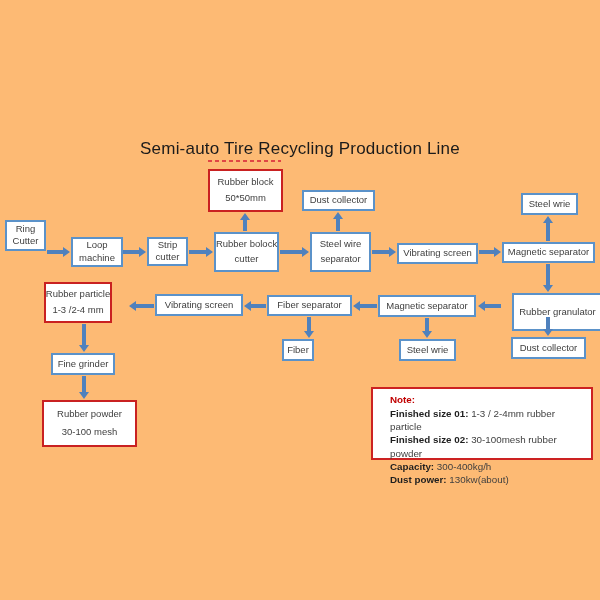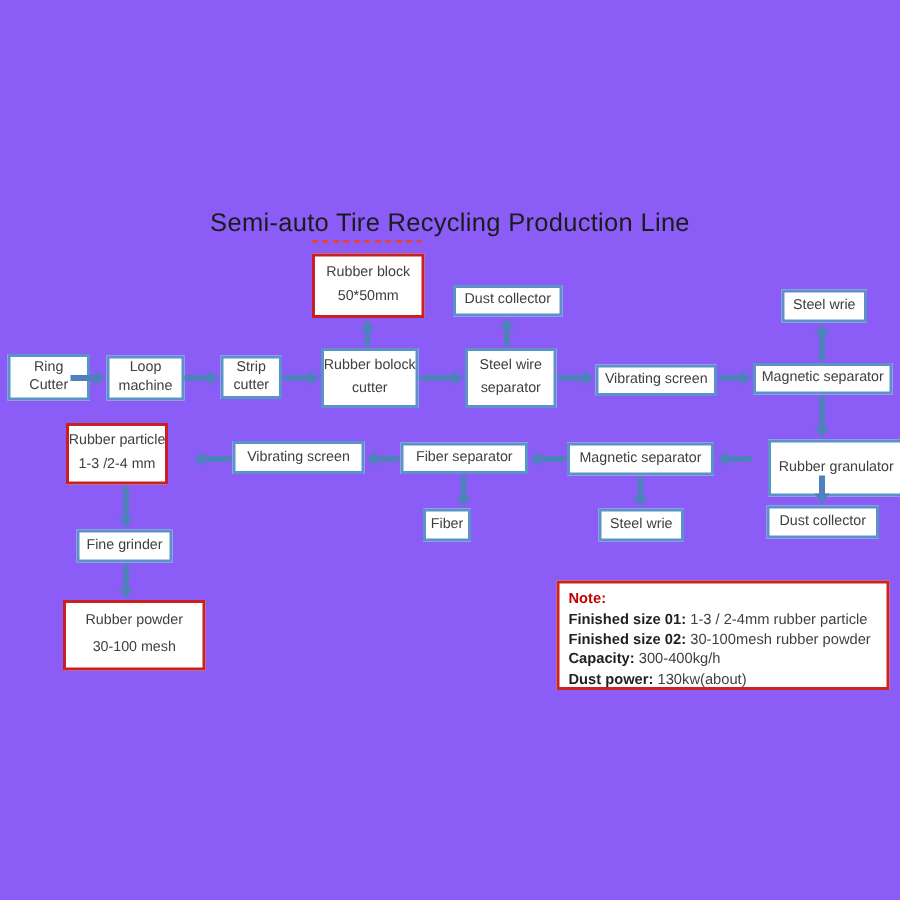--- a/index.html
+++ b/index.html
@@ -1,17 +1,17 @@
 <!DOCTYPE html>
 <html><head>
 <meta charset="utf-8">
 <style>
   html,body{margin:0;padding:0;background:#ffffff;}
   .stage{
-    position:relative;width:600px;height:600px;background:#8b5cf6;
+    position:relative;width:600px;height:600px;background:#fdba74;
     font-family:"Liberation Sans",sans-serif;overflow:hidden;
   }
   .title{
     position:absolute;left:0;top:139px;width:600px;text-align:center;
     font-size:17px;color:#1b1b1b;letter-spacing:.2px;
   }
   .squiggle{
     position:absolute;left:208px;top:160px;width:73px;height:2px;
     background:repeating-linear-gradient(90deg,#e04545 0 4px,transparent 4px 7px);
   }
@@ -35,21 +35,21 @@
     border-right:7px solid #4f81bd;border-top:5px solid transparent;border-bottom:5px solid transparent;}
   .ad::before{content:"";position:absolute;top:0;bottom:6px;left:3px;width:4px;background:#4f81bd;}
   .ad::after{content:"";position:absolute;bottom:0;left:0;width:0;height:0;
     border-top:7px solid #4f81bd;border-left:5px solid transparent;border-right:5px solid transparent;}
   .au::before{content:"";position:absolute;top:6px;bottom:0;left:3px;width:4px;background:#4f81bd;}
   .au::after{content:"";position:absolute;top:0;left:0;width:0;height:0;
     border-bottom:7px solid #4f81bd;border-left:5px solid transparent;border-right:5px solid transparent;}
   
   .note{
     position:absolute;left:371px;top:387px;width:222px;height:73px;box-sizing:border-box;
-    border:2px solid #cc2222;background:#ffffff;padding:4px 4px 0 6px;
+    border:2px solid #cc2222;background:#ffffff;padding:4px 4px 0 17px;
     font-size:9.8px;color:#3f3f3f;line-height:1.34;
   }
   .note .heading{color:#c00000;font-weight:bold;margin-bottom:1px;}
   .note b{color:#1f1f1f;}
 </style>
 </head>
 <body>
 
 <div class="stage">
 
@@ -60,21 +60,21 @@
     <span>Rubber block</span>
     <span>50*50mm</span>
   </div>
   <div class="box" style="left:302px;top:190px;width:73px;height:21px">
     <span>Dust collector</span>
   </div>
   <div class="box" style="left:521px;top:193px;width:57px;height:22px">
     <span>Steel wrie</span>
   </div>
 
-  <div class="box two" style="left:5px;top:236px;width:55px;height:31px">
+  <div class="box two" style="left:5px;top:220px;width:41px;height:31px">
     <span>Ring</span>
     <span>Cutter</span>
   </div>
   <div class="box two" style="left:71px;top:237px;width:52px;height:30px">
     <span>Loop</span>
     <span>machine</span>
   </div>
   <div class="box two" style="left:147px;top:237px;width:41px;height:29px">
     <span>Strip</span>
     <span>cutter</span>

